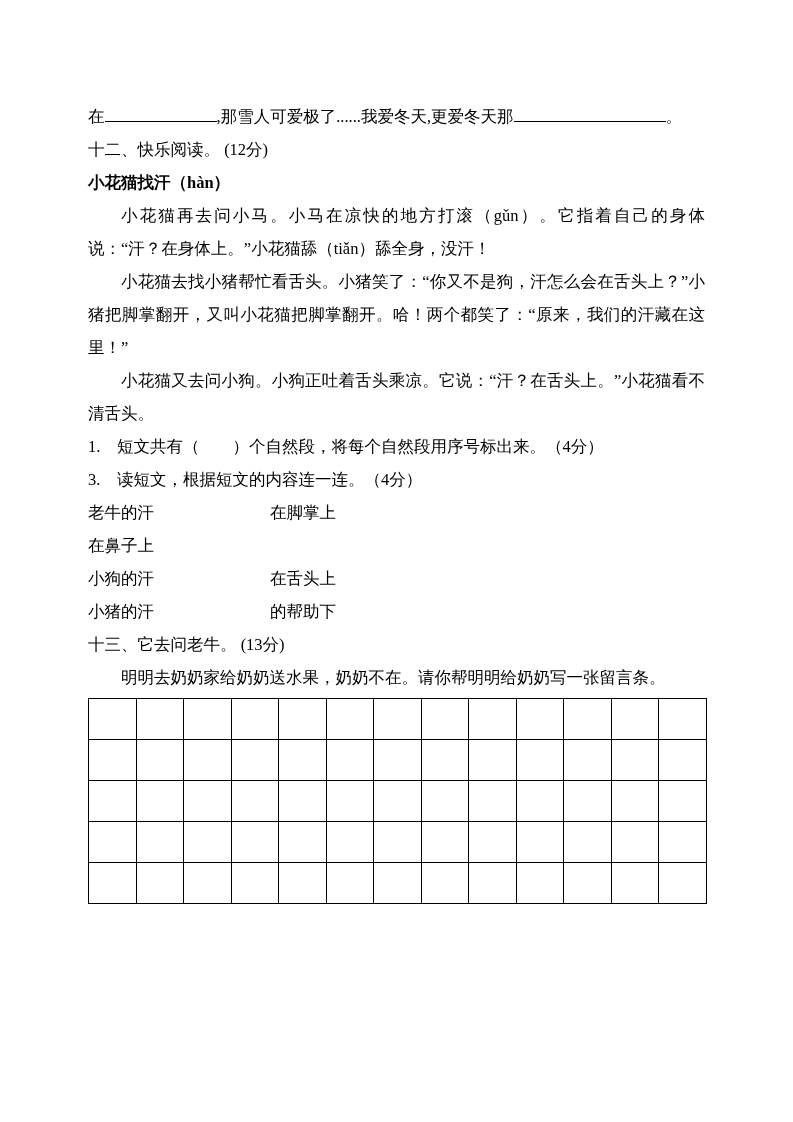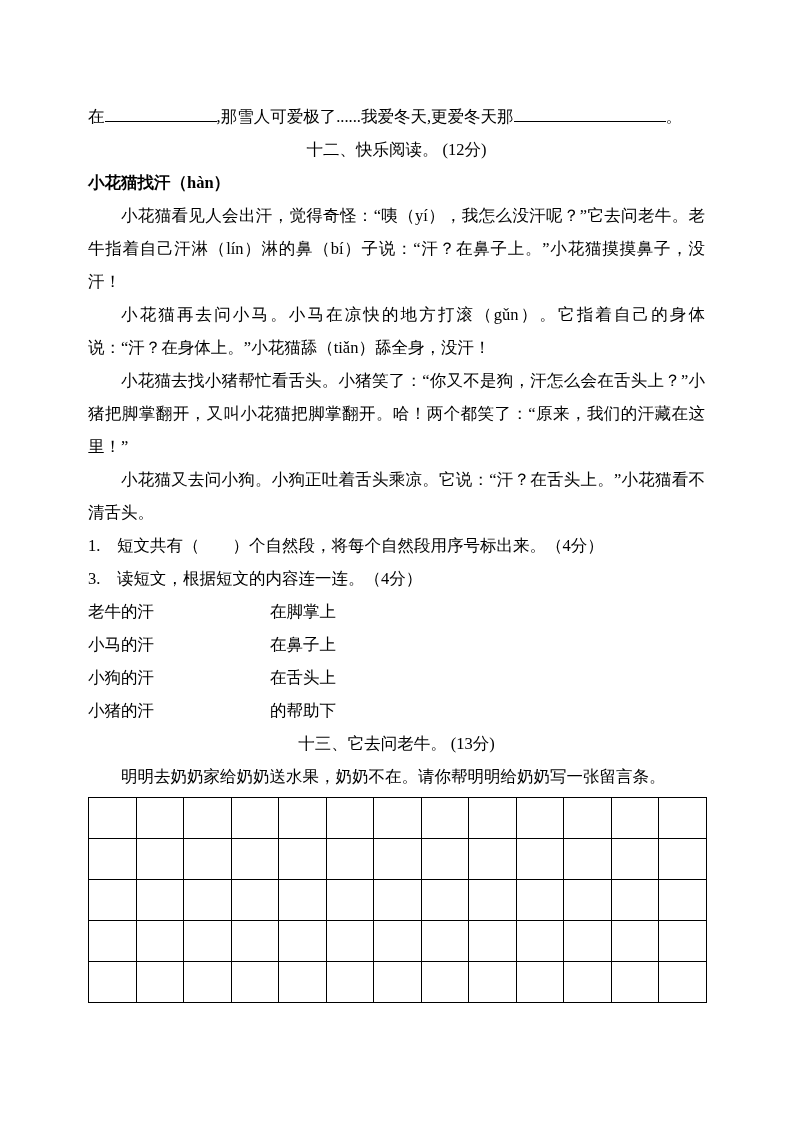--- a/index.html
+++ b/index.html
@@ -24,21 +24,21 @@
     white-space: nowrap;
   }
   .blank {
     display: inline-block;
     height: 2px;
     border-bottom: 1px solid #000;
   }
   .blank-1 { width: 112px; }
   .blank-2 { width: 152px; }
   .section-heading {
-    text-align: center;
+    text-align: left;
   }
   .reading-title {
     text-align: left;
     font-weight: bold;
   }
   .para {
     margin: 0;
     text-indent: 2em;
     text-align: justify;
   }
@@ -71,35 +71,33 @@
 
 <div class="page">
 
   <div class="fill-line">
     <span>在</span><span class="blank blank-1"></span><span>,那雪人可爱极了......我爱冬天,更爱冬天那</span><span class="blank blank-2"></span><span>。</span>
   </div>
 
   <div class="section-heading">十二、快乐阅读。 (12分)</div>
   <div class="reading-title">小花猫找汗（hàn）</div>
 
-  <p class="para">小花猫看见人会出汗，觉得奇怪：“咦（yí），我怎么没汗呢？”它去问老牛。老牛指着自己汗淋（lín）淋的鼻（bí）子说：“汗？在鼻子上。”小花猫摸摸鼻子，没汗！</p>
   <p class="para">小花猫再去问小马。小马在凉快的地方打滚（gǔn）。它指着自己的身体说：“汗？在身体上。”小花猫舔（tiǎn）舔全身，没汗！</p>
   <p class="para">小花猫去找小猪帮忙看舌头。小猪笑了：“你又不是狗，汗怎么会在舌头上？”小猪把脚掌翻开，又叫小花猫把脚掌翻开。哈！两个都笑了：“原来，我们的汗藏在这里！”</p>
   <p class="para">小花猫又去问小狗。小狗正吐着舌头乘凉。它说：“汗？在舌头上。”小花猫看不清舌头。</p>
 
   <div class="question">1.　短文共有（　　）个自然段，将每个自然段用序号标出来。（4分）</div>
   <div class="question">3.　读短文，根据短文的内容连一连。（4分）</div>
 
   <div>
     <div class="match-row">
       <span class="match-left">老牛的汗</span>
       <span class="match-right">在脚掌上</span>
     </div>
     <div class="match-row">
-      <span class="match-left">小马的汗</span>
       <span class="match-right">在鼻子上</span>
     </div>
     <div class="match-row">
       <span class="match-left">小狗的汗</span>
       <span class="match-right">在舌头上</span>
     </div>
     <div class="match-row">
       <span class="match-left">小猪的汗</span>
       <span class="match-right">的帮助下</span>
     </div>

